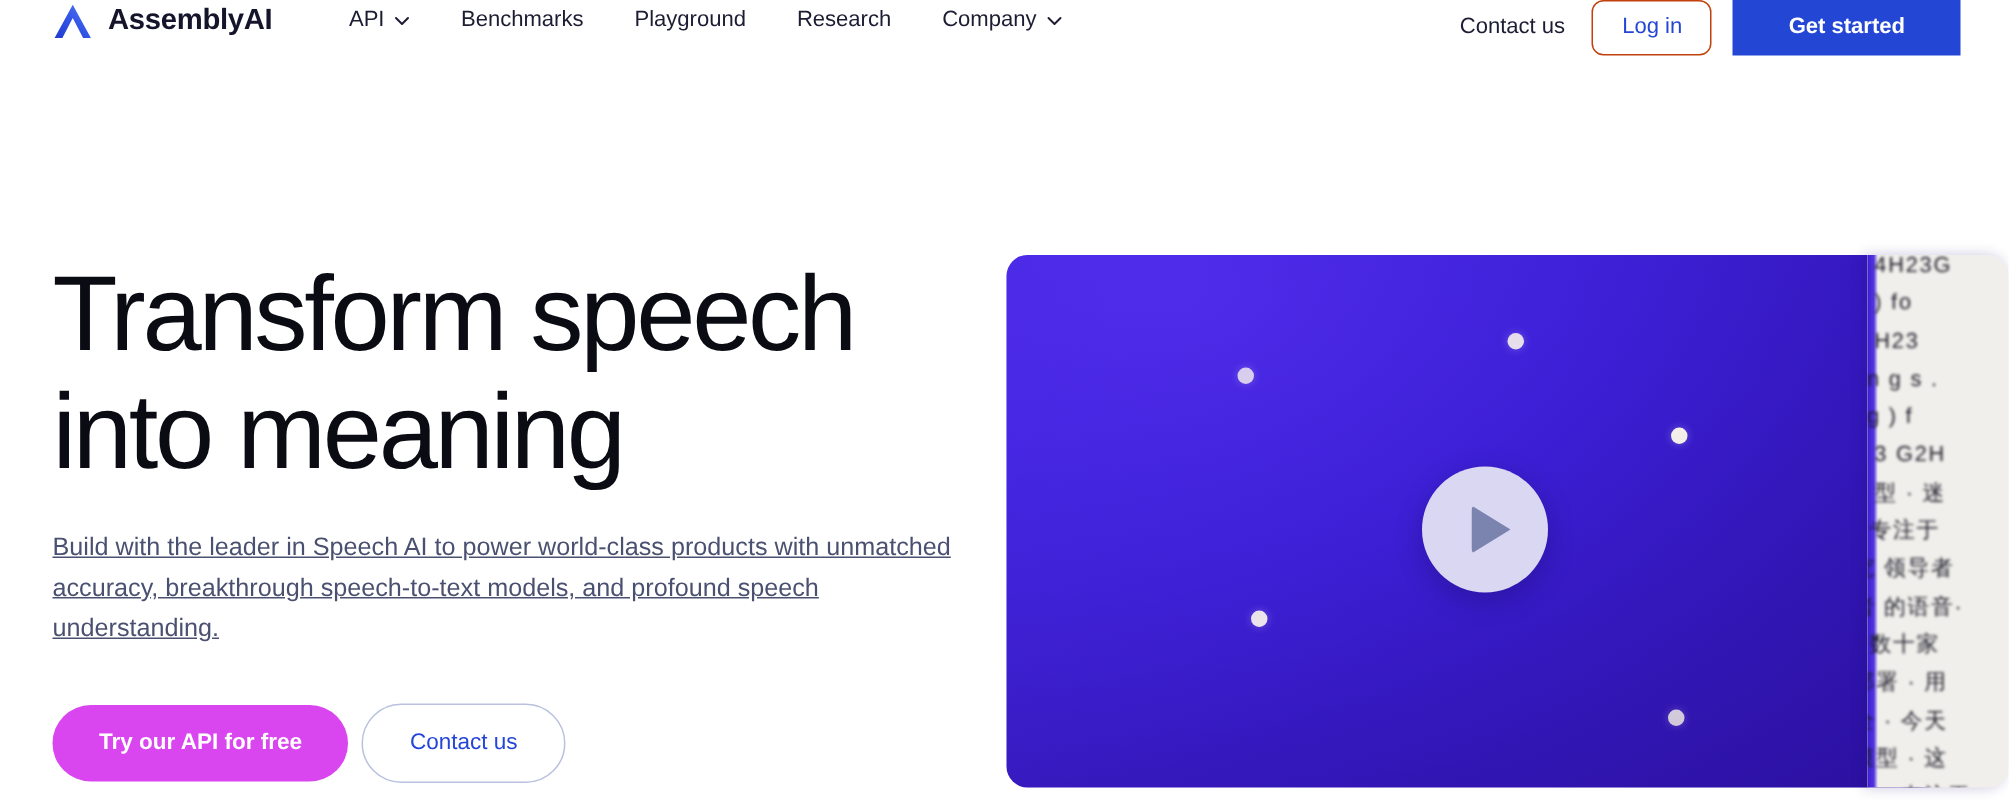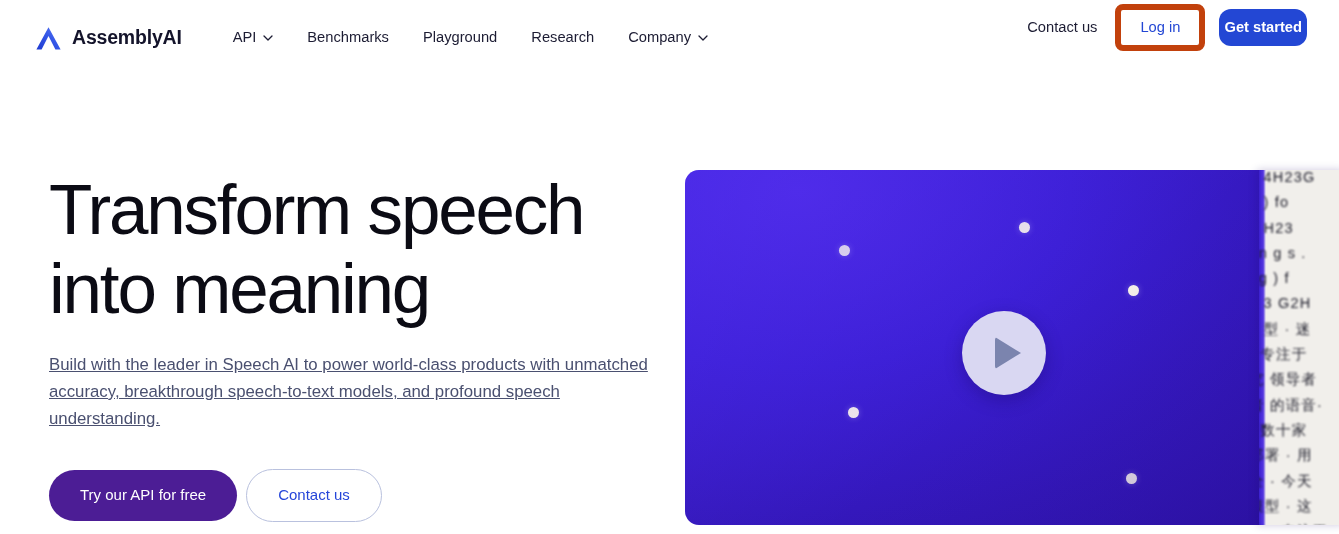--- a/index.html
+++ b/index.html
@@ -10,21 +10,21 @@
     overflow: hidden;
     background: #ffffff;
     font-family: "Liberation Sans", sans-serif;
     -webkit-font-smoothing: antialiased;
   }
 
   
   .navbar {
     height: 51px;
     display: flex;
-    align-items: flex-end;
+    align-items: flex-start;
     padding: 0 32px 0 34px;
     position: relative;
   }
 
   .brand {
     display: flex;
     align-items: center;
     gap: 9px;
     margin-right: 34px;
     cursor: pointer;
@@ -72,50 +72,49 @@
     color: #1c1c33;
     cursor: pointer;
     white-space: nowrap;
     padding: 6px 4px;
     line-height: 1;
   }
   .btn-login {
     font-size: 14.7px;
     color: #2347d4;
     background: #fff;
-    border: 6px solid #c2410c;
+    border: 1px solid #c2410c;
     border-radius: 8px;
     padding: 9px 19px;
     cursor: pointer;
     line-height: 1.15;
     white-space: nowrap;
     font-family: inherit;
   }
   .btn-getstarted {
     font-size: 14.7px;
     font-weight: 700;
     color: #ffffff;
     background: #2347d4;
     border: none;
-    border-radius: 12px;
-    padding: 10px 5px;
+    border-radius: 0;
+    padding: 10px 37px;
     cursor: pointer;
     line-height: 1.15;
     white-space: nowrap;
     font-family: inherit;
   }
 
   
   .hero {
     display: flex;
     align-items: flex-start;
     padding-left: 35px;
     margin-top: 119px;
     position: relative;
-    margin-left: 14px;
   }
 
   .hero-left { width: 636px; flex: 0 0 auto; padding-top: 0px; }
 
   .hero-title {
     font-size: 71px;
     line-height: 79px;
     font-weight: 400;
     letter-spacing: -2.2px;
     color: #0b0b14;
@@ -131,24 +130,24 @@
     text-decoration: underline;
   }
 
   .hero-ctas {
     margin-top: 37px;
     display: flex;
     align-items: center;
     gap: 9px;
   }
   .btn-primary {
-    background: #4c1d95;
+    background: #d946ef;
     color: #ffffff;
     font-size: 15px;
-    font-weight: 400;
+    font-weight: 700;
     border: none;
     border-radius: 999px;
     padding: 17px 31px;
     cursor: pointer;
     line-height: 1.1;
     white-space: nowrap;
     font-family: inherit;
   }
   .btn-secondary {
     background: #ffffff;

